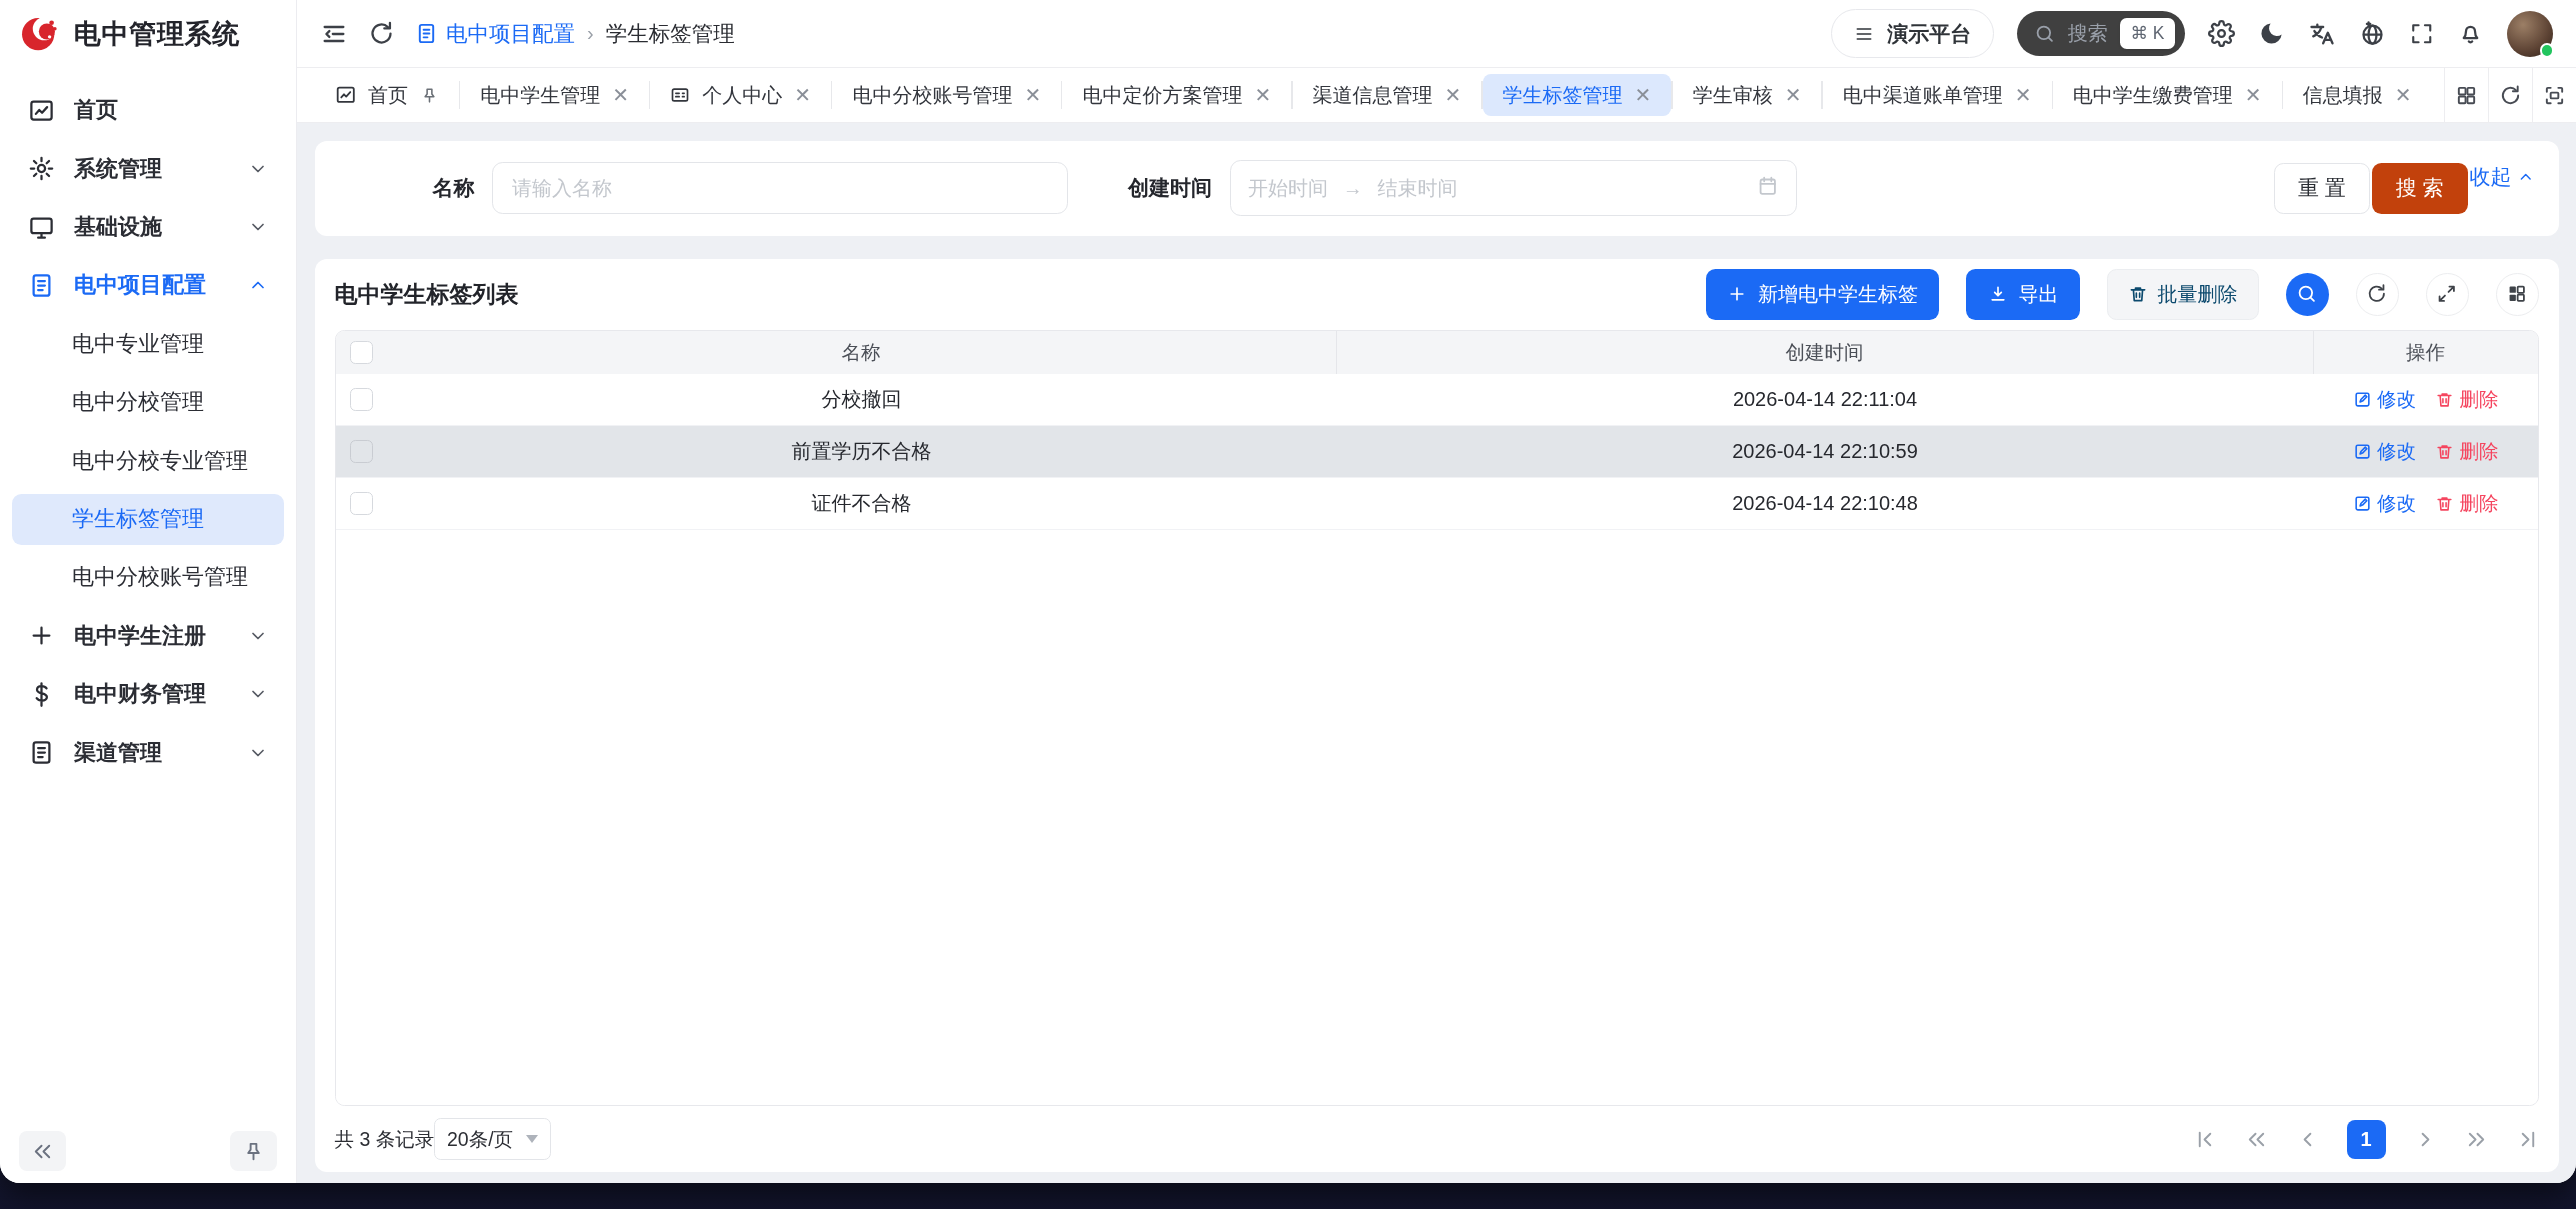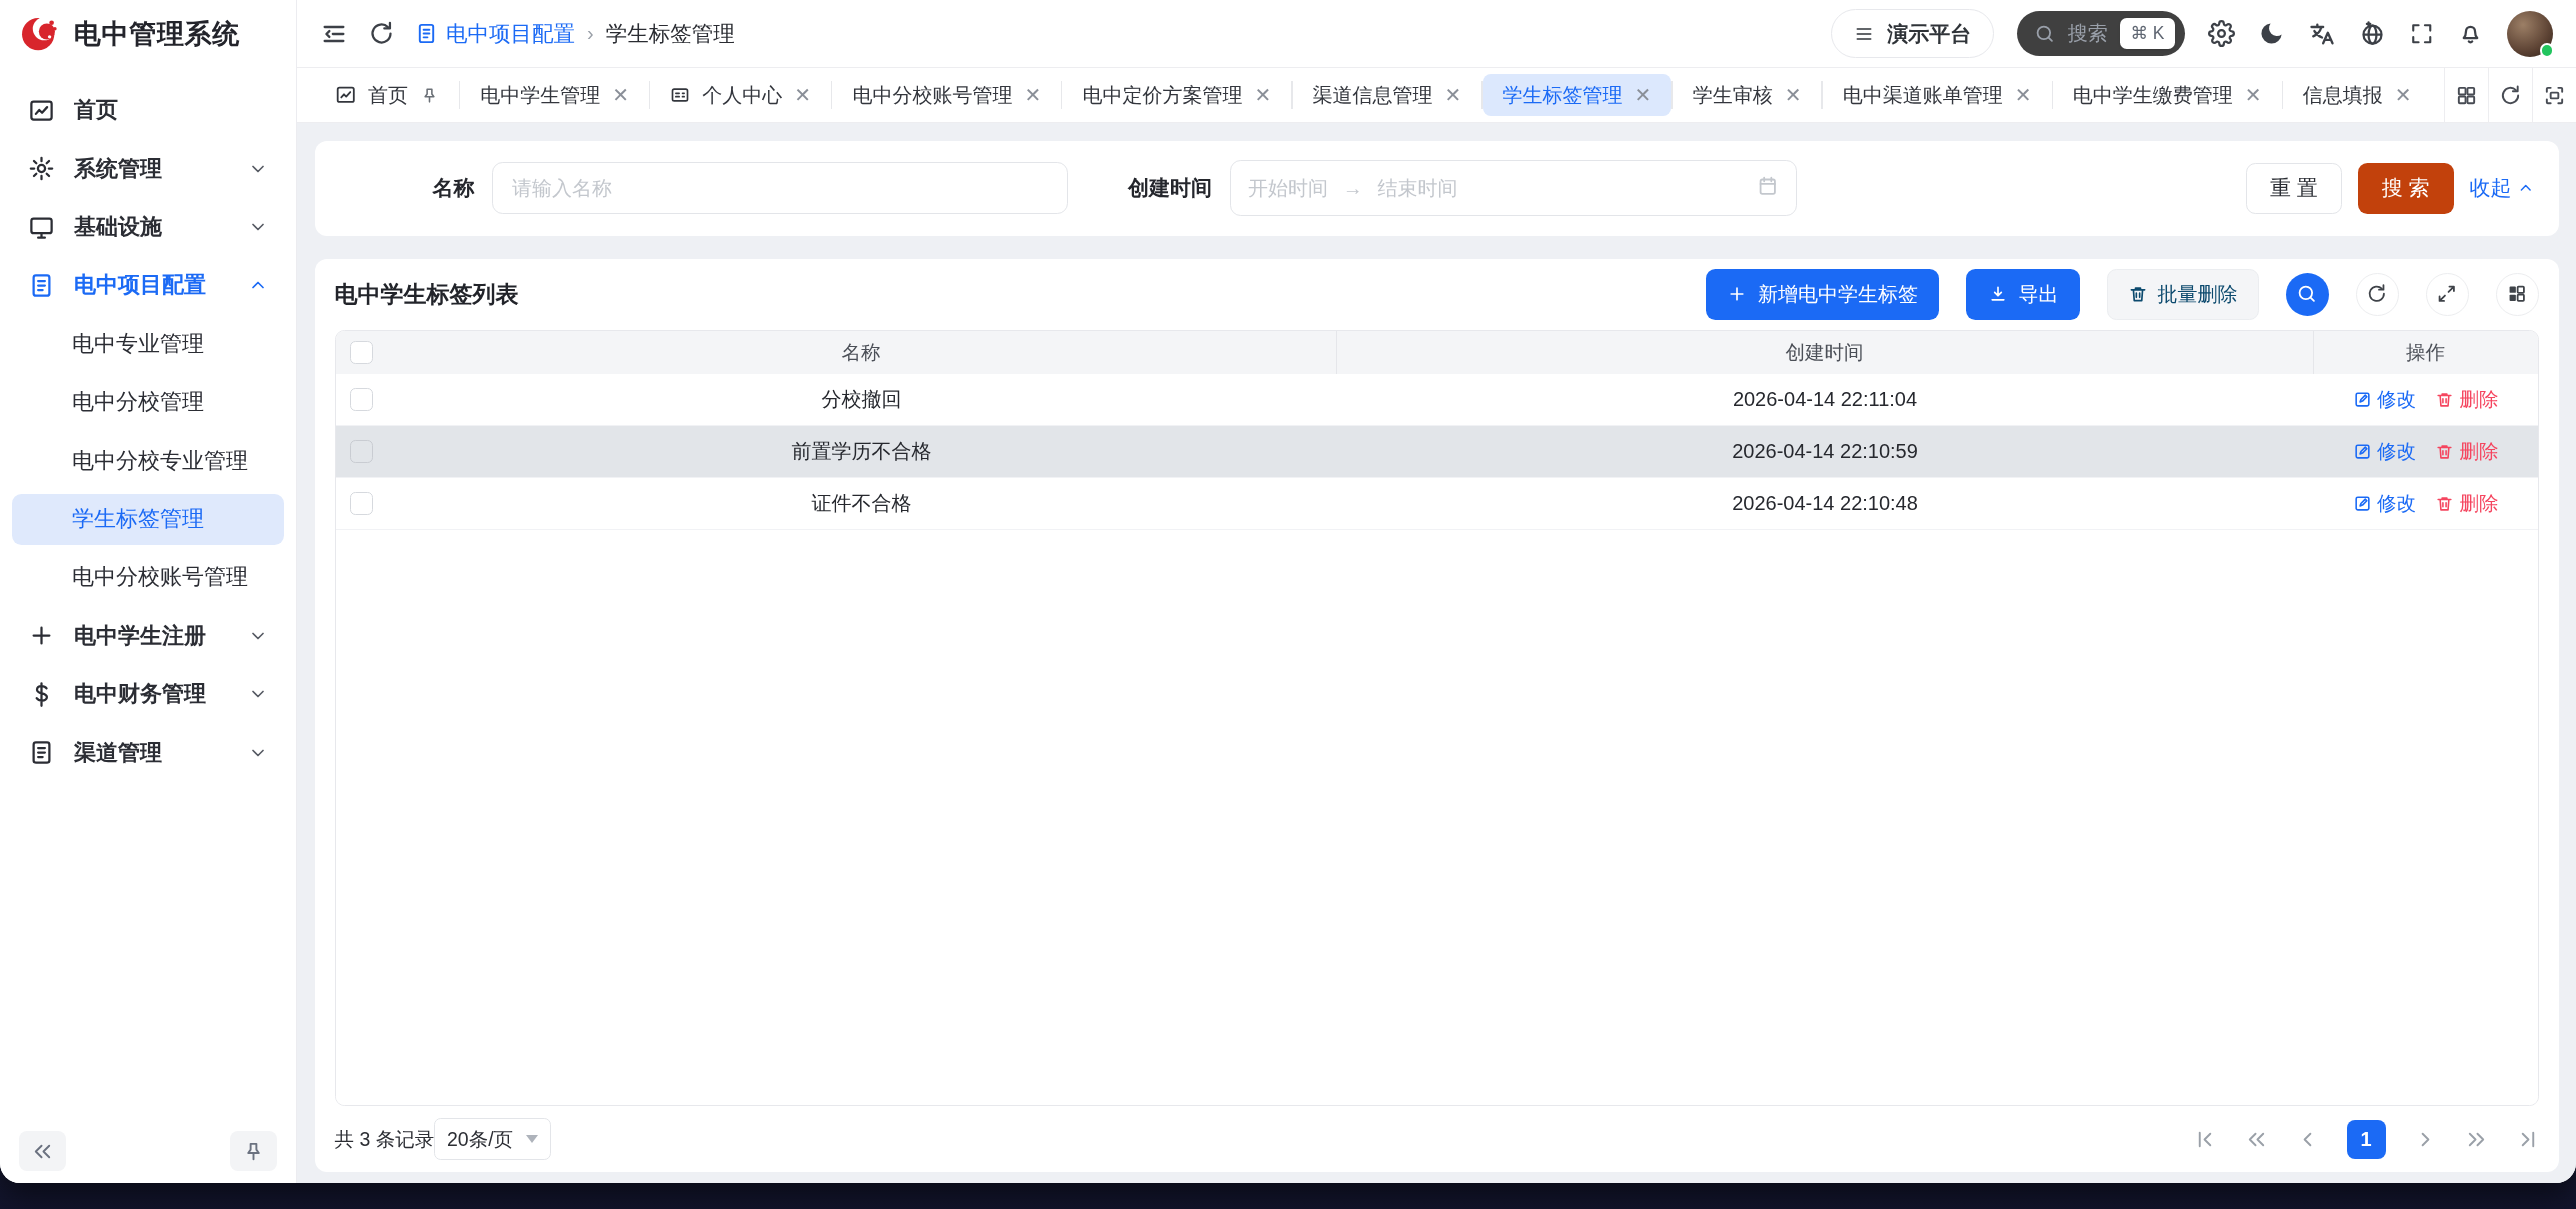--- a/index.html
+++ b/index.html
@@ -70,21 +70,21 @@
   .field-name { margin-left:94px; }
   .field-date { margin-left:60px; }
   .f-label { font-size:21px; font-weight:600; color:#24262c; margin-right:17.5px; white-space:nowrap; }
   .name-input { width:576px; height:52px; border:1.3px solid #e3e5e9; border-radius:10.7px;
     padding:0 19px; font-size:20px; color:#2b2d33; outline:none; background:#fff; }
   .name-input::placeholder { color:#c3c7cd; }
   .date-range { width:567px; height:56px; border:1.3px solid #e3e5e9; border-radius:10.7px;
     display:flex; align-items:center; padding:0 17.5px; gap:14.8px; font-size:20px; color:#c3c7cd; cursor:pointer; }
   .date-range .arrow { color:#c3c7cd; }
   .date-range .cal { margin-left:auto; color:#c3c7cd; }
-  .filter-right { margin-left:auto; display:flex; align-items:center; gap:16px; }
+  .filter-right { margin-left:auto; display:flex; align-items:flex-start; gap:2px; }
   .btn { border:none; cursor:pointer; font-family:inherit; }
   .btn-reset { height:51px; padding:0 23px; border:1.3px solid #e3e5e9; border-radius:9.4px;
     font-size:21px; color:#2b2e34; background:#fff; }
   .btn-search { height:51px; padding:0 24px; border-radius:9.4px; font-size:21px; color:#fff; background:#c2410c; }
   .collapse-link { color:#1b6af5; font-size:21px; display:flex; align-items:center; gap:5.4px; cursor:pointer; white-space:nowrap; }
 
   
   .table-card { flex:1; background:#fff; border-radius:12px; margin-bottom:10.7px;
     display:flex; flex-direction:column; padding:0 20px; overflow:hidden; }
   .card-head { height:71px; flex:none; display:flex; align-items:center; }

